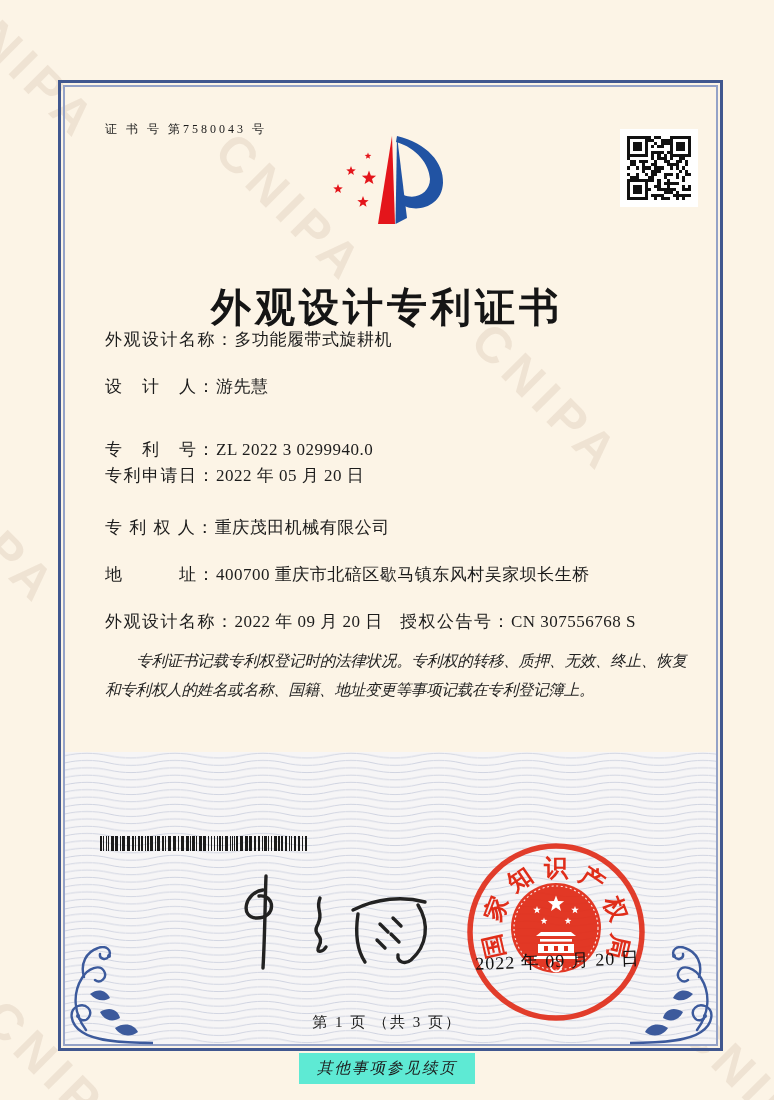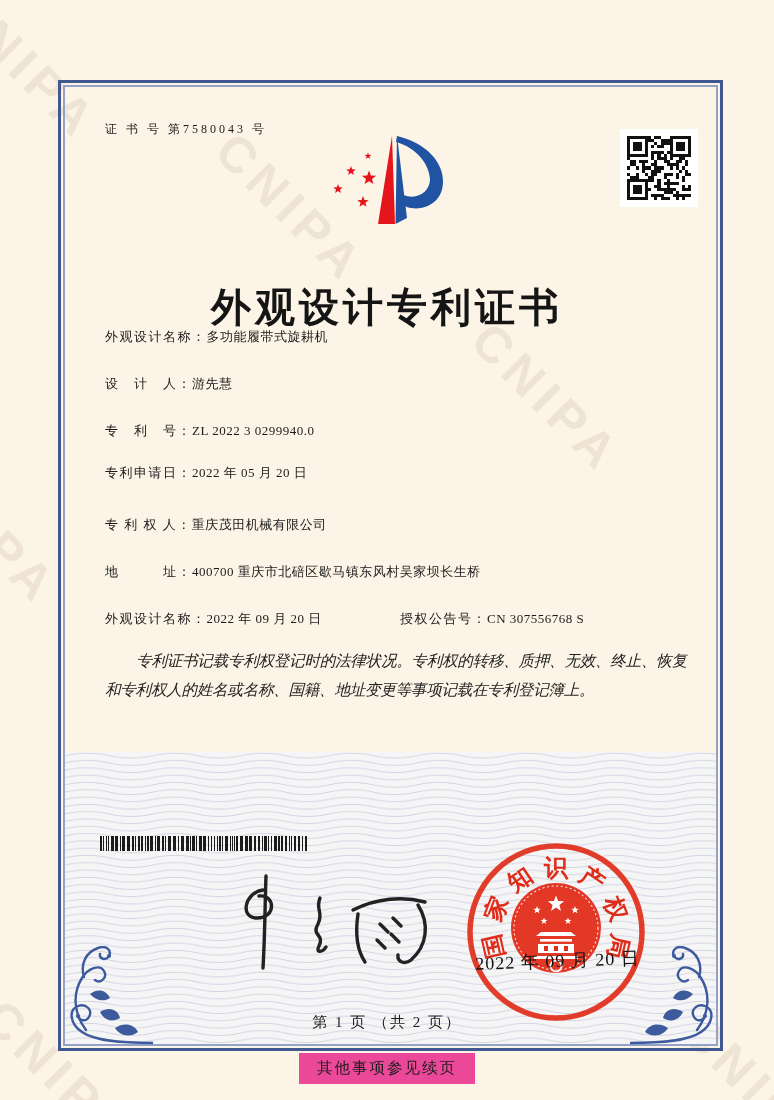--- a/index.html
+++ b/index.html
@@ -34,21 +34,21 @@
 
   .qr-box { position:absolute; left:620px; top:129px; width:78px; height:78px;
             background:#ffffff; padding:7px; }
   .qr-box svg { width:64px; height:64px; shape-rendering:crispEdges; }
 
   .logo { position:absolute; left:330px; top:123px; width:120px; height:107px; }
 
   .title { position:absolute; left:0; top:236px; width:100%; text-align:center;
            font-size:40px; font-weight:bold; letter-spacing:4px; color:#151515;margin-top:44px; }
 
-  .row { position:absolute; left:105px; width:600px; font-size:13px; white-space:nowrap; }
+  .row { position:absolute; left:105px; width:600px; font-size:17px; white-space:nowrap; }
   .row .lbl { letter-spacing:1.5px; }
   .row .val { letter-spacing:0.5px; }
   .col2 { position:absolute; left:295px; top:0;font-family:Liberation Serif, serif; }
 
   .legal { position:absolute; left:105px; top:646px; width:596px;
            font-size:15.6px; line-height:29px; letter-spacing:-0.3px;
            font-style:italic; color:#222; }
   .legal p { text-indent:2em; }
 
   .barcode { position:absolute; left:100px; top:836px; width:212px; height:15px; }
@@ -60,22 +60,22 @@
   .signature { position:absolute; left:225px; top:872px; width:210px; height:100px; }
 
   .seal { position:absolute; left:464px; top:840px; width:184px; height:184px; }
   .seal-date { position:absolute; left:460px; top:949px; width:195px; text-align:center;
                font-size:18px; letter-spacing:1px; color:#111; transform:rotate(-2deg); }
 
   .page-no { position:absolute; left:0; top:1013px; width:774px; text-align:center;
              font-size:15px; letter-spacing:2px; }
 
   .cont-note { position:absolute; left:50%; top:1053px; transform:translateX(-50%);
-               background:#ec4899; padding:5px 18px; font-size:15.5px;
-               letter-spacing:2px; white-space:nowrap; }
+               background:#5eead4; padding:5px 18px; font-size:15.5px;
+               font-style:italic; letter-spacing:2px; white-space:nowrap; }
 </style>
 </head>
 <body>
 
 <div class="page">
 
   <span class="wm wm1">CNIPA</span>
   <span class="wm wm2">CNIPA</span>
   <span class="wm wm3">CNIPA</span>
   <span class="wm wm4">CNIPA</span>
@@ -377,21 +377,21 @@
   </svg>
 
   <div class="title">外观设计专利证书</div>
 
   <div class="row" style="top:328px">
     <span class="lbl">外观设计名称：</span><span class="val">多功能履带式旋耕机</span>
   </div>
   <div class="row" style="top:375px">
     <span class="lbl">设　计　人：</span><span class="val">游先慧</span>
   </div>
-  <div class="row" style="top:422px">
+  <div class="row" style="top:438px">
     <span class="lbl">专　利　号：</span><span class="val">ZL 2022 3 0299940.0</span>
   </div>
   <div class="row" style="top:464px">
     <span class="lbl">专利申请日：</span><span class="val">2022 年 05 月 20 日</span>
   </div>
   <div class="row" style="top:516px">
     <span class="lbl">专 利 权 人：</span><span class="val">重庆茂田机械有限公司</span>
   </div>
   <div class="row" style="top:563px">
     <span class="lbl">地　　　址：</span><span class="val">400700 重庆市北碚区歇马镇东风村吴家坝长生桥</span>
@@ -516,16 +516,16 @@
         <text x="92" y="36" text-anchor="middle" transform="rotate(-68.66666666666666 92 92)">家</text>
         <text x="92" y="36" text-anchor="middle" transform="rotate(-34.33333333333333 92 92)">知</text>
         <text x="92" y="36" text-anchor="middle" transform="rotate(0 92 92)">识</text>
         <text x="92" y="36" text-anchor="middle" transform="rotate(34.33333333333334 92 92)">产</text>
         <text x="92" y="36" text-anchor="middle" transform="rotate(68.66666666666669 92 92)">权</text>
         <text x="92" y="36" text-anchor="middle" transform="rotate(103 92 92)">局</text>
       </g>
   </svg>
   <div class="seal-date">2022 年 09 月 20 日</div>
 
-  <div class="page-no">第 1 页 （共 2 页）</div>
+  <div class="page-no">第 1 页 （共 3 页）</div>
   <div class="cont-note">其他事项参见续页</div>
 
 </div>
 
 </body></html>

